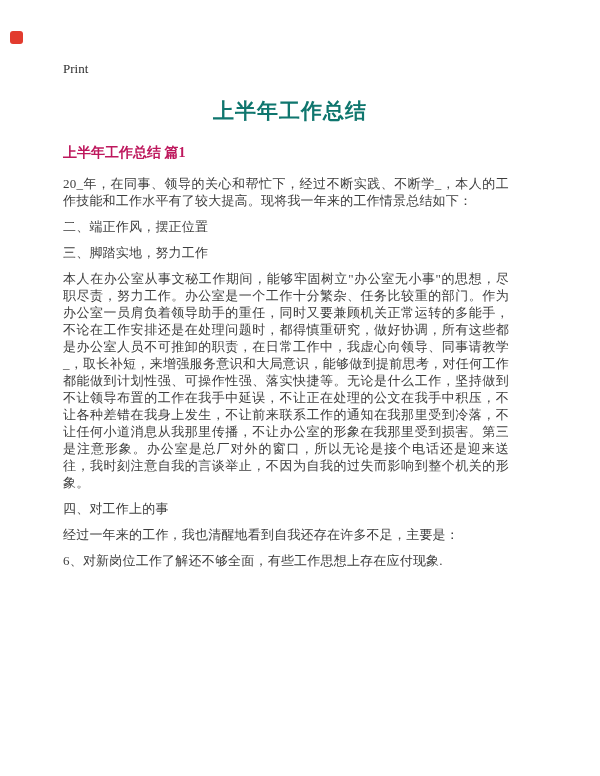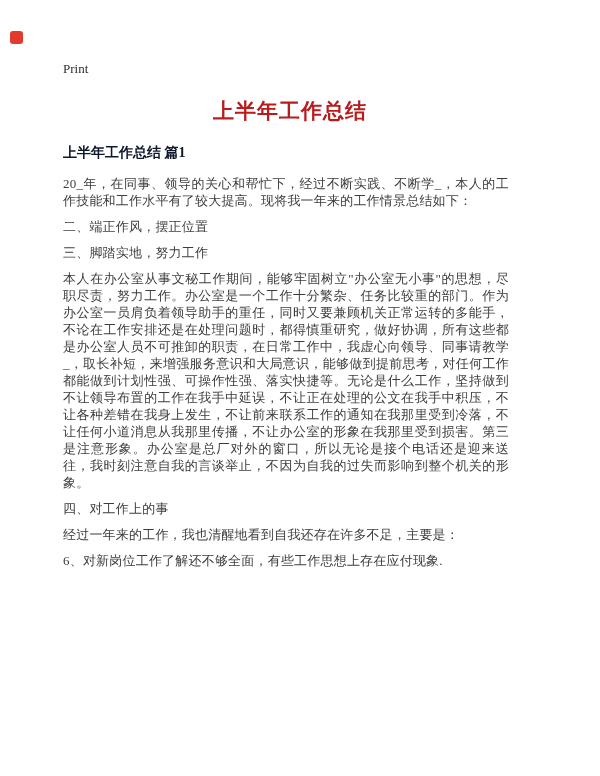--- a/index.html
+++ b/index.html
@@ -36,35 +36,35 @@
   }
   .content {
     position: absolute;
     top: 97px;
     left: 63px;
     right: 62px;
   }
   .doc-title {
     font-size: 21px;
     font-weight: bold;
-    color: #b91c1c;
+    color: #0f766e;
     text-align: center;
     margin: 0 0 19px 0;
     letter-spacing: 1px;
   }
   .doc-subtitle {
     font-size: 13.5px;
     font-weight: normal;
     color: #3d3d3d;
     margin: 0 0 13px 0;
   }
   .section-heading {
     font-size: 14px;
     font-weight: bold;
-    color: #0f172a;
+    color: #be185d;
     margin: 0 0 13px 0;
   }
   .block {
     font-size: 13px;
     line-height: 17px;
     margin: 0 8px 9px 0;
     text-align: justify;
     letter-spacing: 0.2px;
     word-break: break-all;
   }

